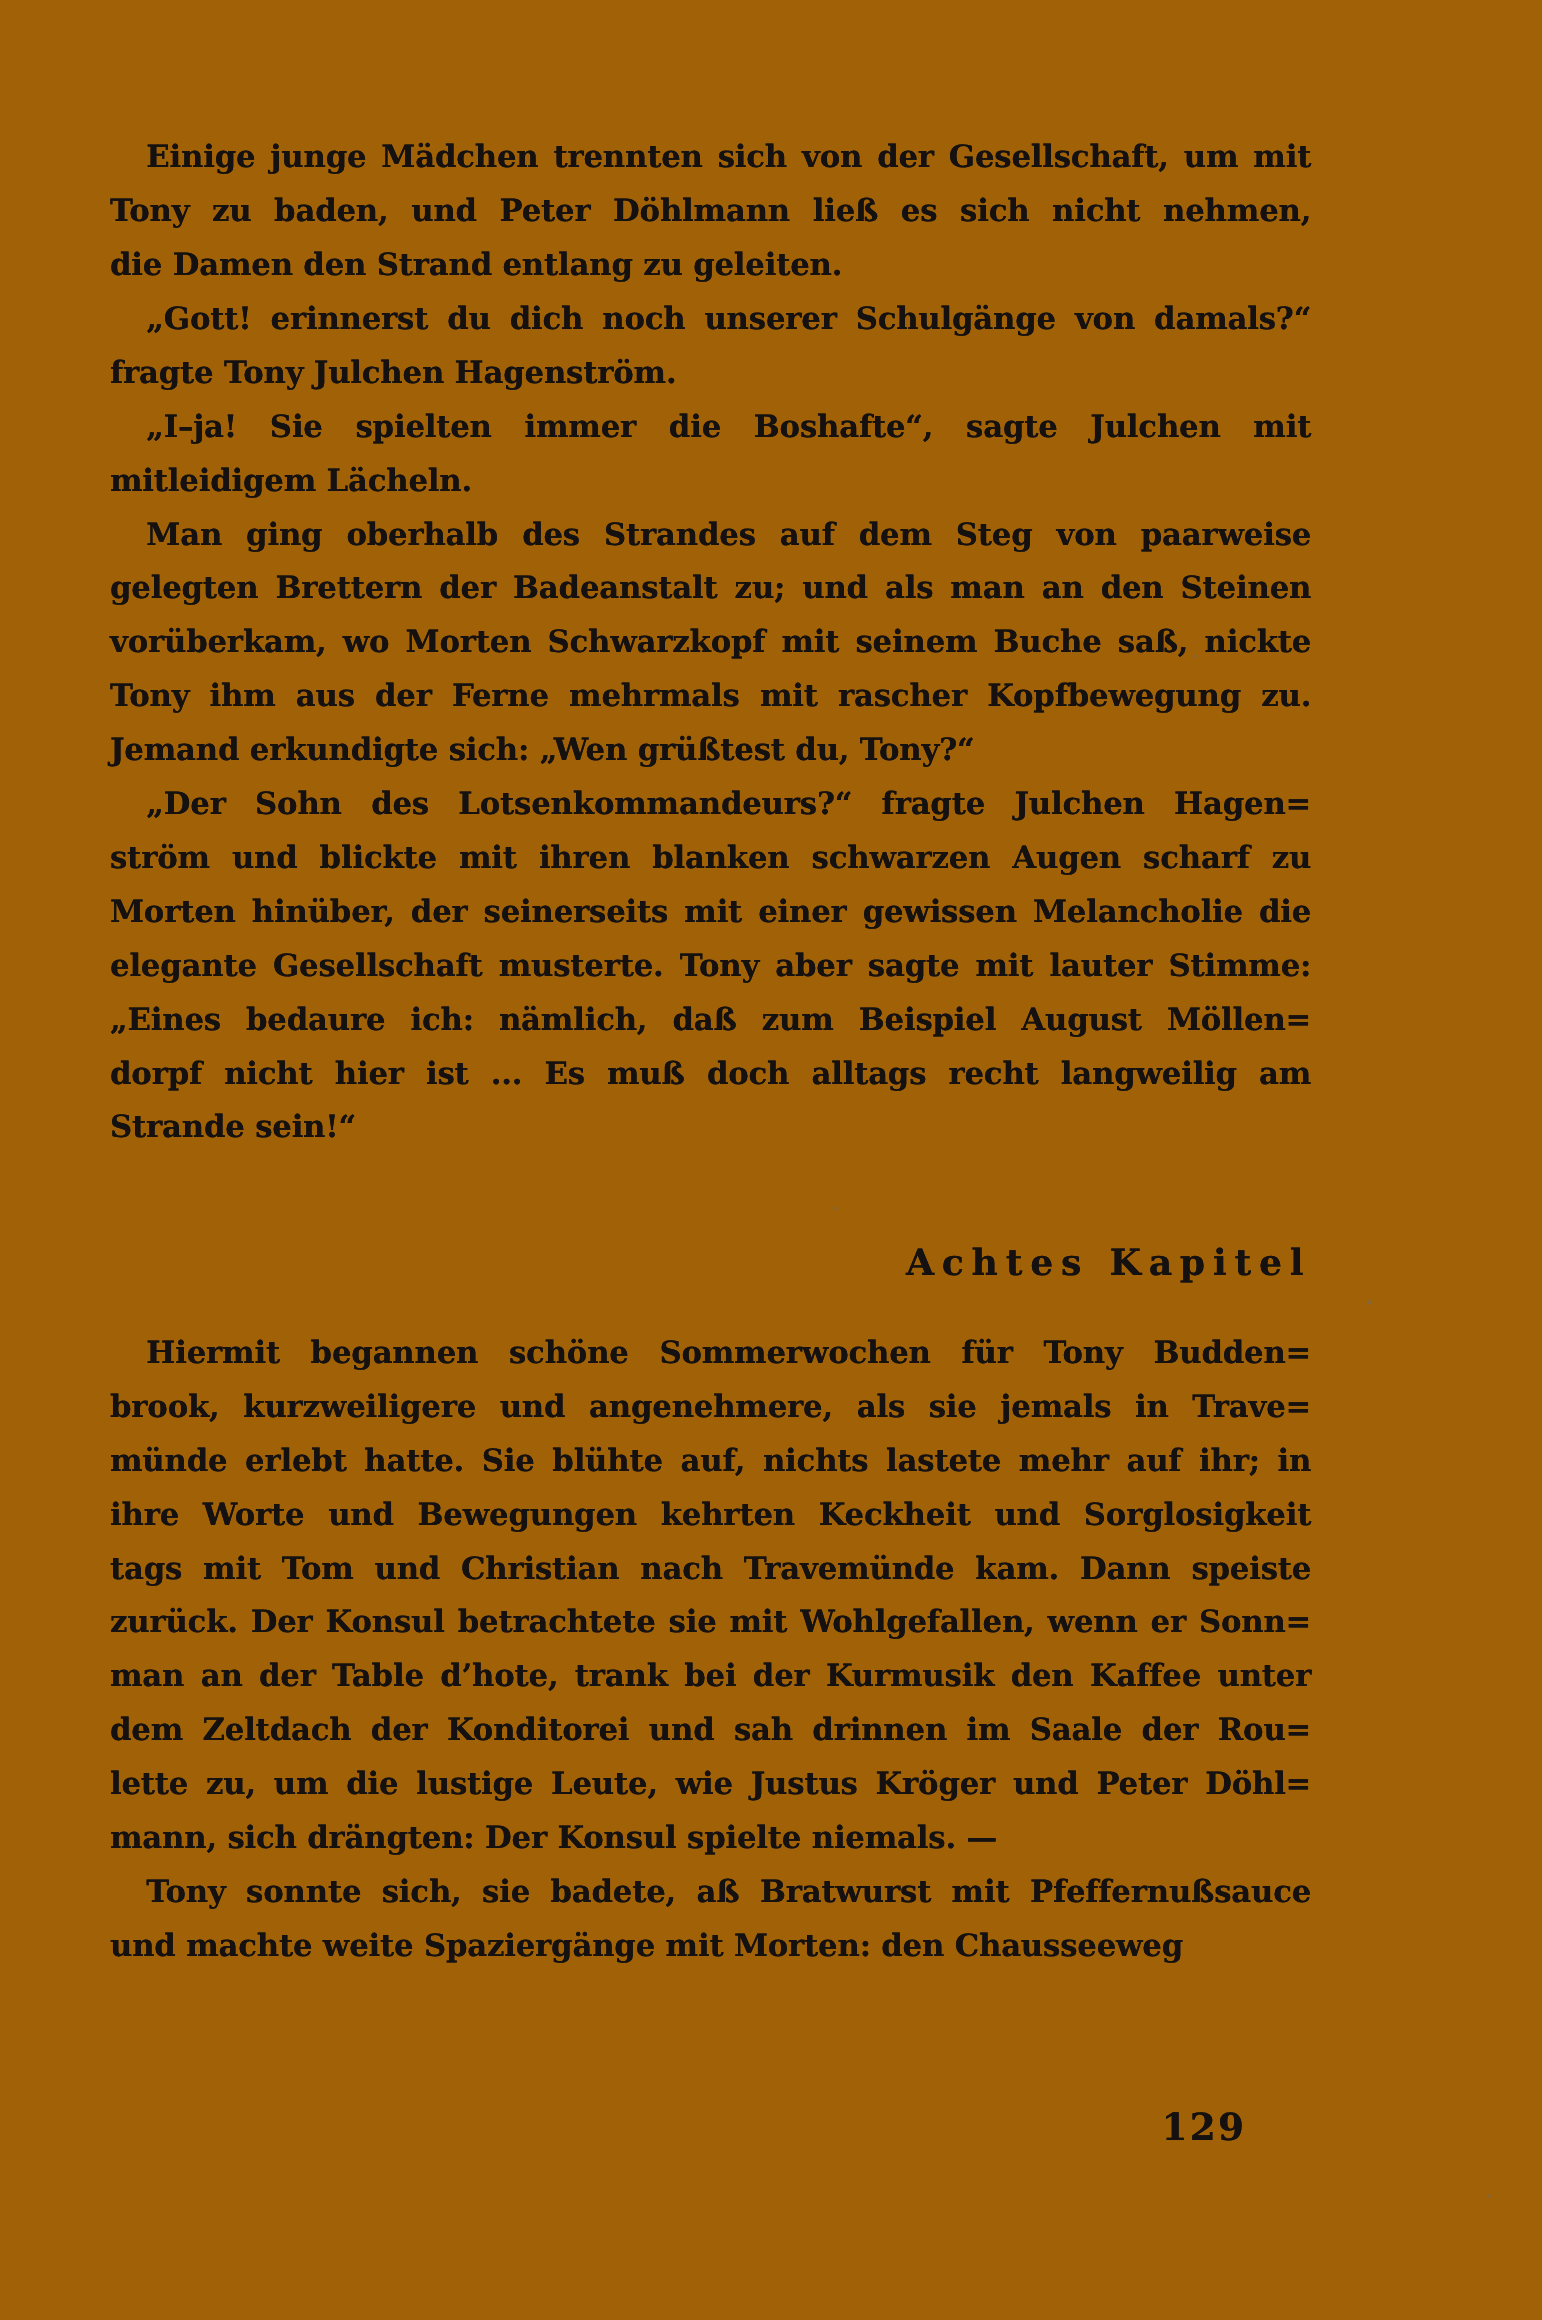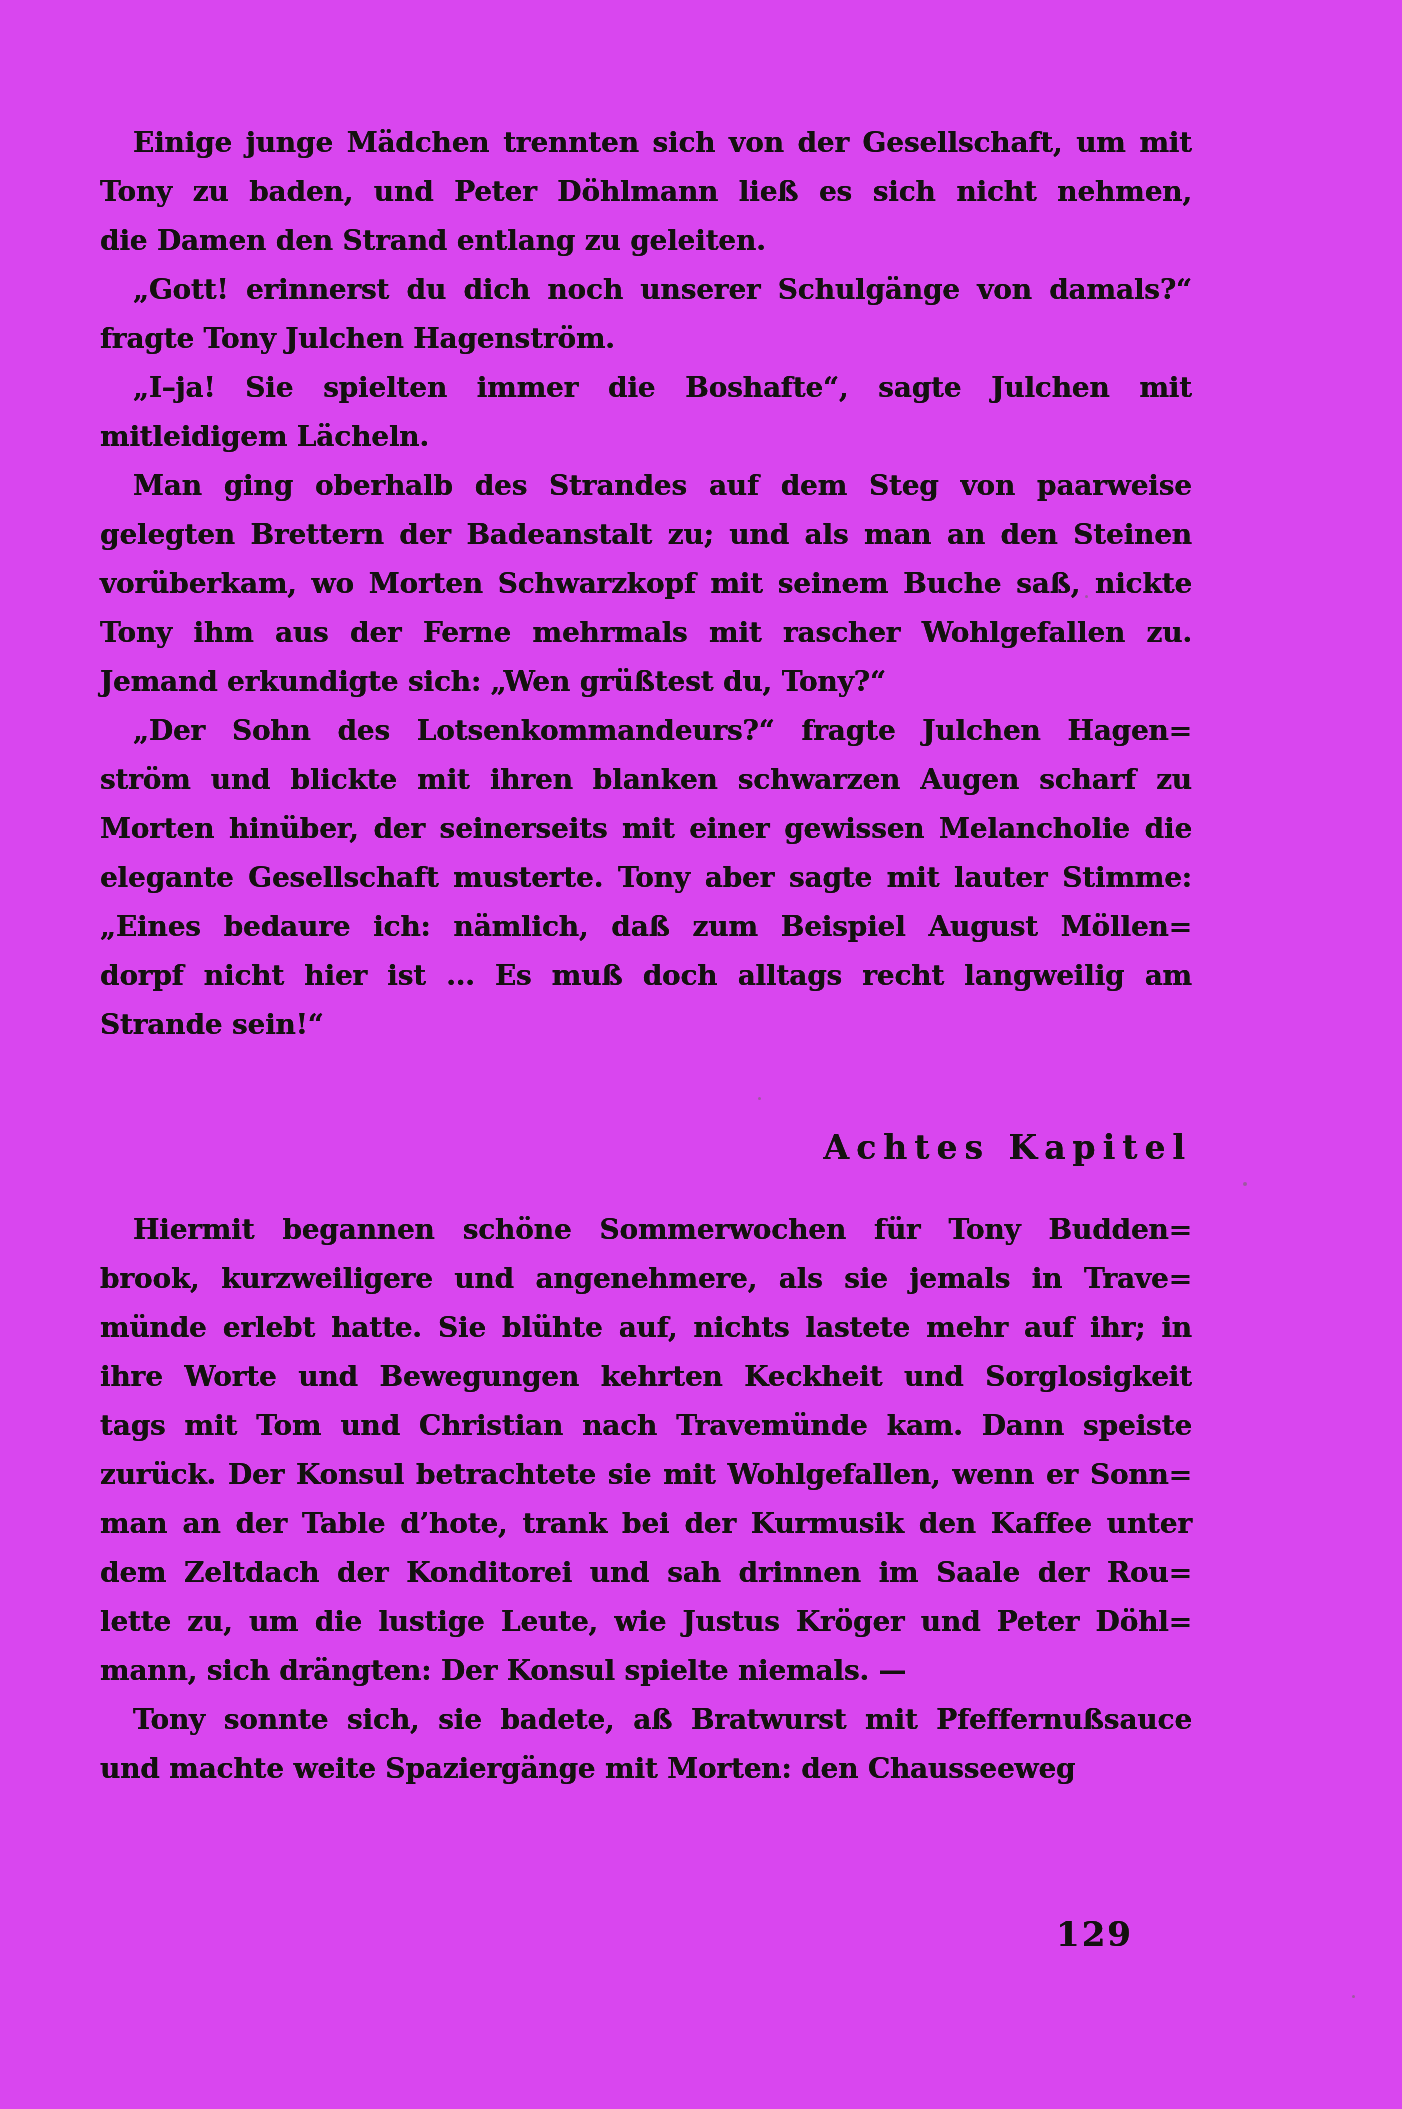--- a/index.html
+++ b/index.html
@@ -4,21 +4,21 @@
 <style>
   html, body {
     margin: 0;
     padding: 0;
     background: #fdfdfb;
   }
   .page {
     position: relative;
     width: 1402px;
     height: 2109px;
-    background: #d946ef;
+    background: #a16207;
     color: #141110;
     font-family: "DejaVu Serif", serif;
     font-weight: 700;
     overflow: hidden;
   }
   .textblock {
     position: absolute;
     left: 100px;
     top: 118px;
     width: 1092px;
@@ -90,21 +90,21 @@
 
     <div class="para">
       <div class="line indent j">„I–ja! Sie spielten immer die Boshafte“, sagte Julchen mit</div>
       <div class="line last">mitleidigem Lächeln.</div>
     </div>
 
     <div class="para">
       <div class="line indent j">Man ging oberhalb des Strandes auf dem Steg von paarweise</div>
       <div class="line j">gelegten Brettern der Badeanstalt zu; und als man an den Steinen</div>
       <div class="line j">vorüberkam, wo Morten Schwarzkopf mit seinem Buche saß, nickte</div>
-      <div class="line j">Tony ihm aus der Ferne mehrmals mit rascher Wohlgefallen zu.</div>
+      <div class="line j">Tony ihm aus der Ferne mehrmals mit rascher Kopfbewegung zu.</div>
       <div class="line last">Jemand erkundigte sich: „Wen grüßtest du, Tony?“</div>
     </div>
 
 
     <div class="para">
       <div class="line indent j">„Der Sohn des Lotsenkommandeurs?“ fragte Julchen Hagen=</div>
       <div class="line j">ström und blickte mit ihren blanken schwarzen Augen scharf zu</div>
       <div class="line j">Morten hinüber, der seinerseits mit einer gewissen Melancholie die</div>
       <div class="line j">elegante Gesellschaft musterte. Tony aber sagte mit lauter Stimme:</div>
       <div class="line j">„Eines bedaure ich: nämlich, daß zum Beispiel August Möllen=</div>

